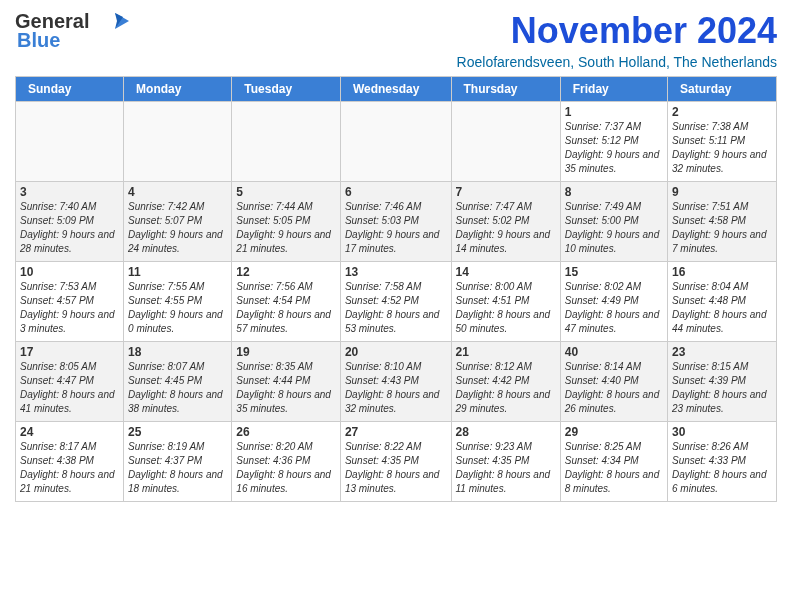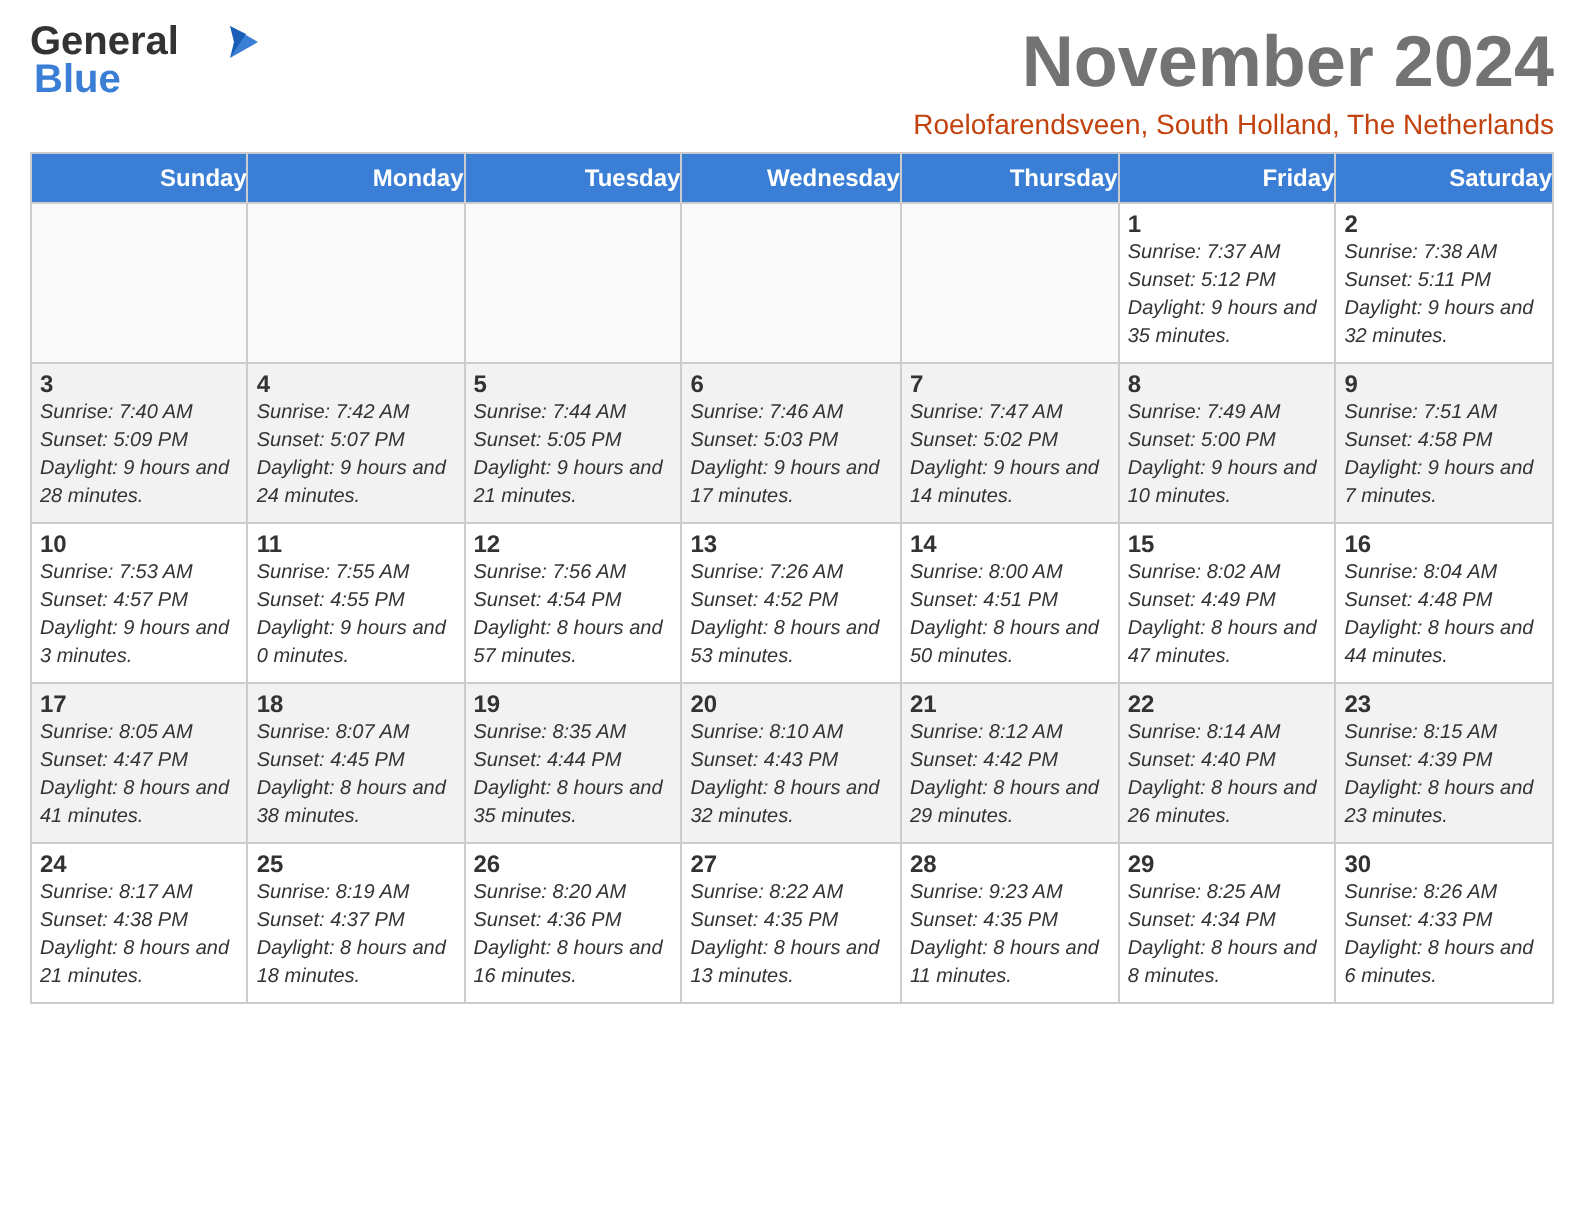--- a/index.html
+++ b/index.html
@@ -1,24 +1,24 @@
 <!DOCTYPE html>
 <html><head>
   <meta charset="utf-8">
   <style>
     * { box-sizing: border-box; margin: 0; padding: 0; }
     body { font-family: Arial, sans-serif; background: #fff; width: 792px; height: 612px; overflow: hidden; }
     .container { width: 792px; padding: 10px 15px; }
     .header-row { display: flex; align-items: flex-start; justify-content: space-between; margin-bottom: 4px; }
     .logo { display: flex; flex-direction: column; align-items: flex-start; }
     .title-block { text-align: right; }
-    .month-title { font-size: 36px; font-weight: bold; color: #737373; }
-    .location-title { font-size: 14px; color: #c2410c; margin-top: 2px; }
+    .month-title { font-size: 36px; font-weight: bold; color: #1d4ed8; }
+    .location-title { font-size: 14px; color: #0369a1; margin-top: 2px; }
     .calendar { width: 100%; border-collapse: collapse; margin-top: 6px; }
-    .calendar th { background: #3a7fd5; color: #fff; font-size: 12px; font-weight: bold; padding: 5px 0; text-align: right; border: 1px solid #ccc; }
+    .calendar th { background: #3a7fd5; color: #fff; font-size: 12px; font-weight: bold; padding: 5px 12px; text-align: left; border: 1px solid #ccc; }
     .calendar td { border: 1px solid #ccc; vertical-align: top; padding: 3px 4px; font-size: 9.5px; color: #333; background: #fff; width: 113px; height: 80px; }
     .calendar tr:nth-child(even) td { background: #f2f2f2; }
     .day-num { font-size: 12px; font-weight: bold; display: block; margin-bottom: 1px; }
     .day-info { font-size: 10px; line-height: 1.4; color: #333; font-style: italic; }
     td.empty { background: #f9f9f9; }
   </style>
 </head>
 <body>
 
 <div class="container">
@@ -105,21 +105,21 @@
           <td>
             <span class="day-num">11</span>
             <div class="day-info"><span>Sunrise: 7:55 AM</span><br><span>Sunset: 4:55 PM</span><br><span>Daylight: 9 hours and 0 minutes.</span><br></div>
           </td>
           <td>
             <span class="day-num">12</span>
             <div class="day-info"><span>Sunrise: 7:56 AM</span><br><span>Sunset: 4:54 PM</span><br><span>Daylight: 8 hours and 57 minutes.</span><br></div>
           </td>
           <td>
             <span class="day-num">13</span>
-            <div class="day-info"><span>Sunrise: 7:26 AM</span><br><span>Sunset: 4:52 PM</span><br><span>Daylight: 8 hours and 53 minutes.</span><br></div>
+            <div class="day-info"><span>Sunrise: 7:58 AM</span><br><span>Sunset: 4:52 PM</span><br><span>Daylight: 8 hours and 53 minutes.</span><br></div>
           </td>
           <td>
             <span class="day-num">14</span>
             <div class="day-info"><span>Sunrise: 8:00 AM</span><br><span>Sunset: 4:51 PM</span><br><span>Daylight: 8 hours and 50 minutes.</span><br></div>
           </td>
           <td>
             <span class="day-num">15</span>
             <div class="day-info"><span>Sunrise: 8:02 AM</span><br><span>Sunset: 4:49 PM</span><br><span>Daylight: 8 hours and 47 minutes.</span><br></div>
           </td>
           <td>
@@ -142,21 +142,21 @@
           </td>
           <td>
             <span class="day-num">20</span>
             <div class="day-info"><span>Sunrise: 8:10 AM</span><br><span>Sunset: 4:43 PM</span><br><span>Daylight: 8 hours and 32 minutes.</span><br></div>
           </td>
           <td>
             <span class="day-num">21</span>
             <div class="day-info"><span>Sunrise: 8:12 AM</span><br><span>Sunset: 4:42 PM</span><br><span>Daylight: 8 hours and 29 minutes.</span><br></div>
           </td>
           <td>
-            <span class="day-num">22</span>
+            <span class="day-num">40</span>
             <div class="day-info"><span>Sunrise: 8:14 AM</span><br><span>Sunset: 4:40 PM</span><br><span>Daylight: 8 hours and 26 minutes.</span><br></div>
           </td>
           <td>
             <span class="day-num">23</span>
             <div class="day-info"><span>Sunrise: 8:15 AM</span><br><span>Sunset: 4:39 PM</span><br><span>Daylight: 8 hours and 23 minutes.</span><br></div>
           </td>
         </tr>
         <tr>
           <td>
             <span class="day-num">24</span>

